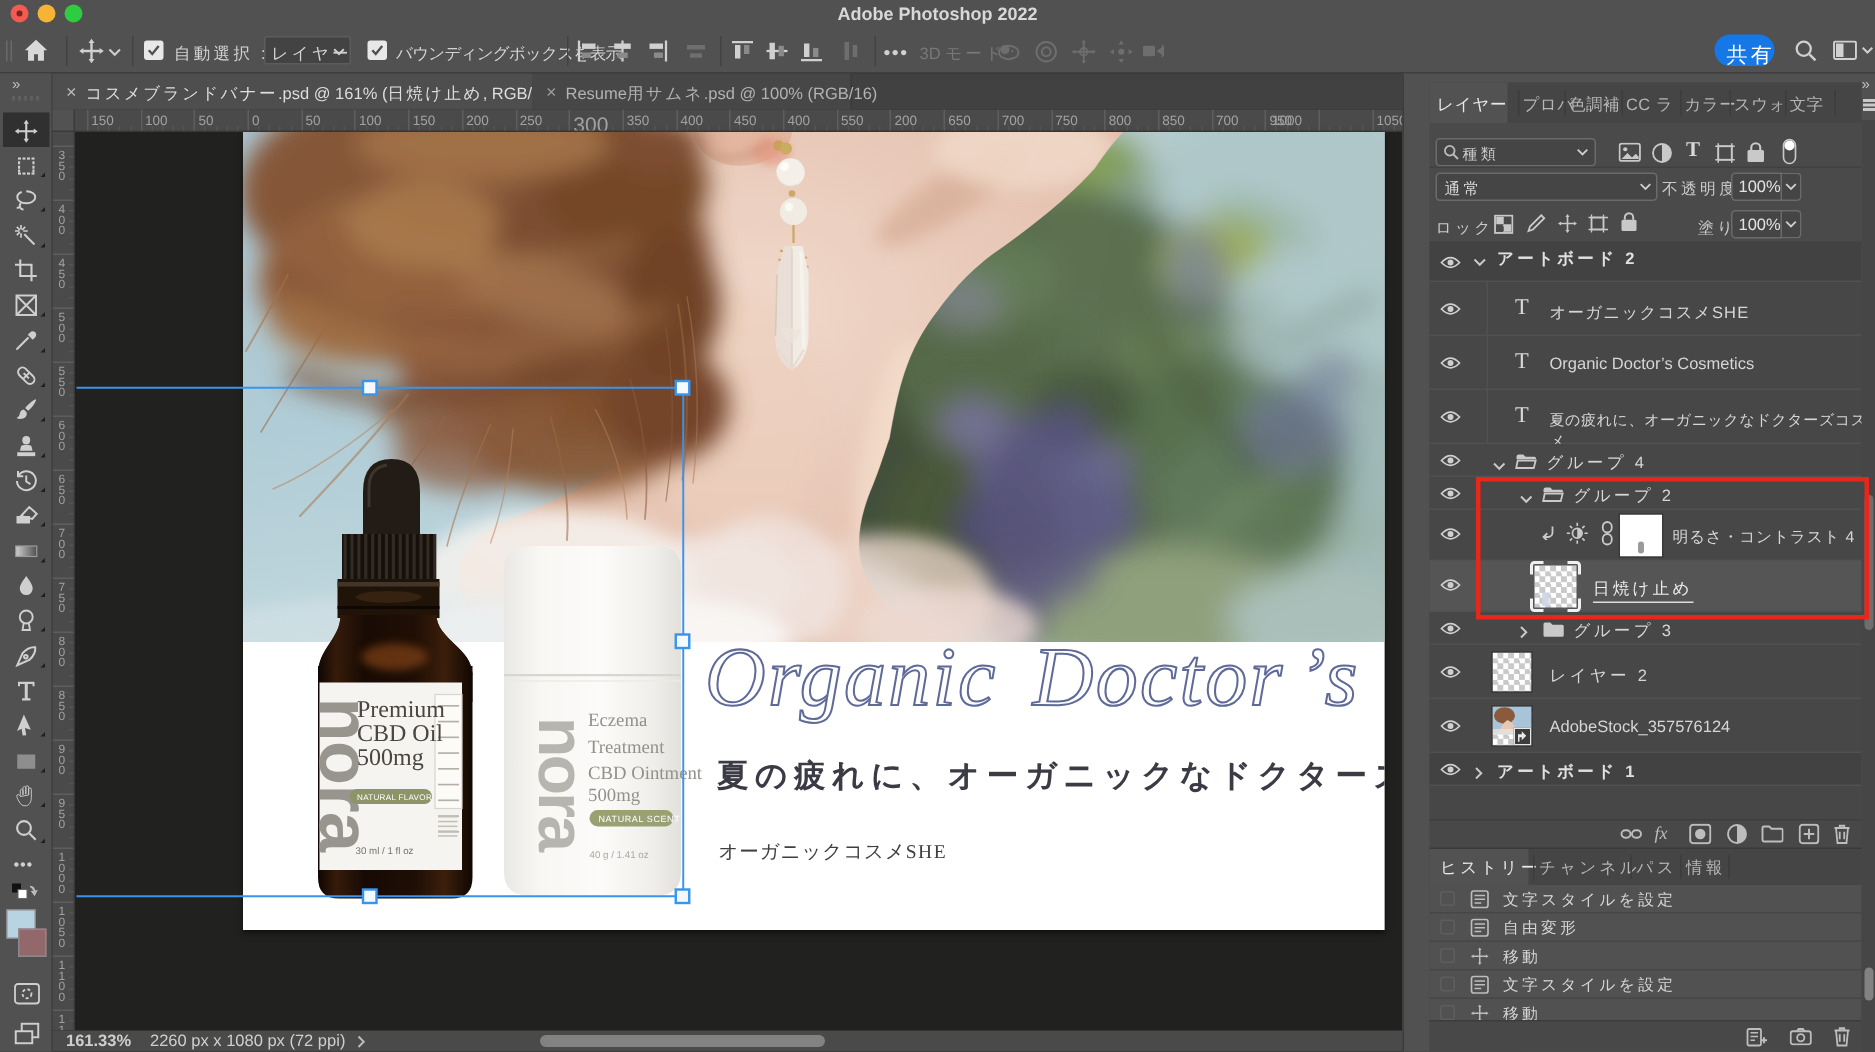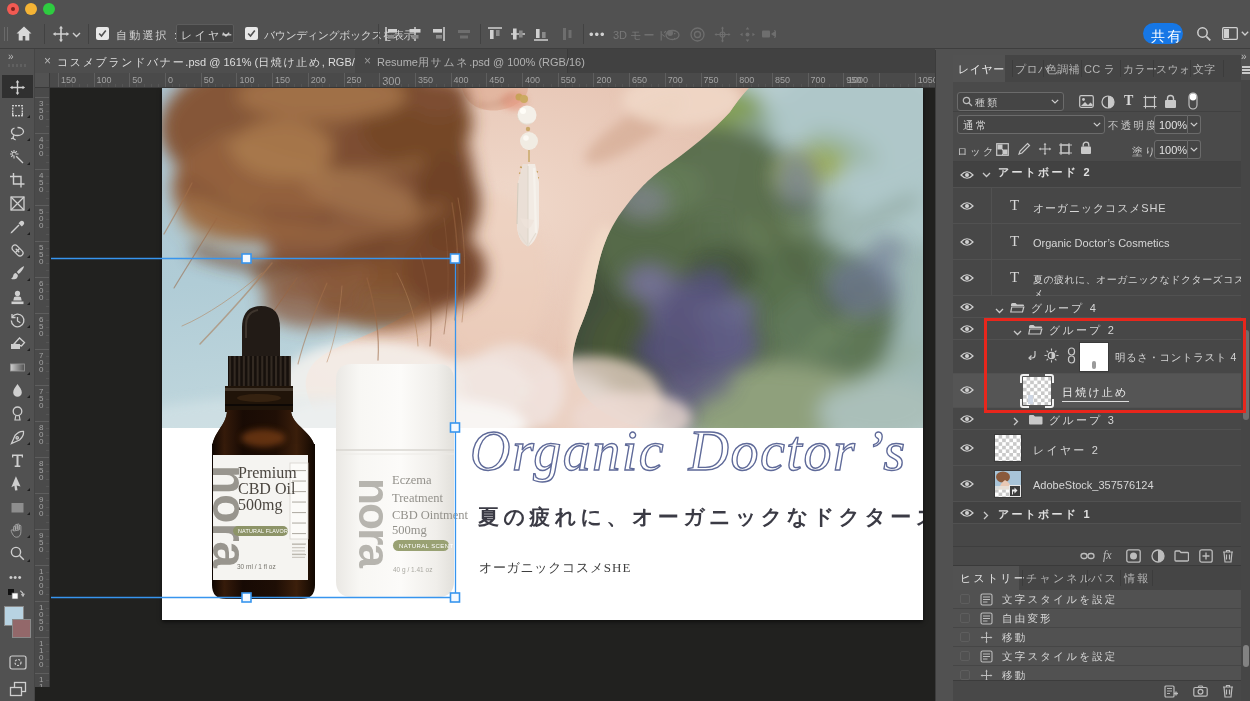--- a/index.html
+++ b/index.html
@@ -7,20 +7,21 @@
 .jp{letter-spacing:2.2px}
 .txt{color:#d3d3d3;font-size:11px;white-space:nowrap}
 </style></head>
 <body>
 
 <div class="abs" id="titlebar" style="left:0;top:0;width:1250px;height:19px;background:#515151">
   <div class="abs" style="left:7px;top:3px;width:12px;height:12px;border-radius:50%;background:#f25a52"></div>
   <div class="abs" style="left:11px;top:7px;width:4px;height:4px;border-radius:50%;background:#7d2420"></div>
   <div class="abs" style="left:25px;top:3px;width:12px;height:12px;border-radius:50%;background:#f5b435"></div>
   <div class="abs" style="left:43px;top:3px;width:12px;height:12px;border-radius:50%;background:#2ecc40"></div>
+  <div class="abs" style="left:0;top:2px;width:1250px;text-align:center;color:#d8d8d8;font-size:12px;font-weight:bold">Adobe Photoshop 2022</div>
 </div>
 
 <div class="abs" id="optbar" style="left:0;top:19px;width:1250px;height:30px;background:#515151;border-bottom:1px solid #3e3e3e">
   <div class="abs" style="left:4px;top:8px;width:1px;height:14px;background:#6a6a6a"></div>
   <div class="abs" style="left:7px;top:8px;width:1px;height:14px;background:#6a6a6a"></div>
 
   <svg class="abs" style="left:15px;top:6px" width="18" height="18" viewBox="0 0 18 18">
       <path d="M9 1.5L1.5 8.5h2.2v7h4v-4.4h2.6v4.4h4v-7h2.2z" fill="#d8d8d8"></path>
     </svg>
   <div class="abs" style="left:44px;top:5px;width:1px;height:20px;background:#424242"></div>
@@ -372,21 +373,21 @@
 <div class="abs" style="left:287.1px;top:11px;width:1px;height:4px;background:#555"></div>
 <div class="abs" style="left:294.2px;top:11px;width:1px;height:4px;background:#555"></div>
 <div class="abs" style="left:301.4px;top:11px;width:1px;height:4px;background:#555"></div>
 <div class="abs" style="left:308.5px;top:0;width:1px;height:15px;background:#5e5e5e"></div>
 <span class="abs" style="left:311.5px;top:2px;font-size:9px;color:#a2a2a2">250</span>
 <div class="abs" style="left:315.6px;top:11px;width:1px;height:4px;background:#555"></div>
 <div class="abs" style="left:322.8px;top:11px;width:1px;height:4px;background:#555"></div>
 <div class="abs" style="left:329.9px;top:11px;width:1px;height:4px;background:#555"></div>
 <div class="abs" style="left:337.1px;top:11px;width:1px;height:4px;background:#555"></div>
 <div class="abs" style="left:344.2px;top:0;width:1px;height:15px;background:#5e5e5e"></div>
-<span class="abs" style="left:347.2px;top:2px;font-size:11px;color:#a2a2a2">300</span>
+<span class="abs" style="left:347.2px;top:2px;font-size:14px;color:#a2a2a2">300</span>
 <div class="abs" style="left:351.3px;top:11px;width:1px;height:4px;background:#555"></div>
 <div class="abs" style="left:358.5px;top:11px;width:1px;height:4px;background:#555"></div>
 <div class="abs" style="left:365.6px;top:11px;width:1px;height:4px;background:#555"></div>
 <div class="abs" style="left:372.8px;top:11px;width:1px;height:4px;background:#555"></div>
 <div class="abs" style="left:379.9px;top:0;width:1px;height:15px;background:#5e5e5e"></div>
 <span class="abs" style="left:382.9px;top:2px;font-size:9px;color:#a2a2a2">350</span>
 <div class="abs" style="left:387.0px;top:11px;width:1px;height:4px;background:#555"></div>
 <div class="abs" style="left:394.2px;top:11px;width:1px;height:4px;background:#555"></div>
 <div class="abs" style="left:401.3px;top:11px;width:1px;height:4px;background:#555"></div>
 <div class="abs" style="left:408.5px;top:11px;width:1px;height:4px;background:#555"></div>
@@ -901,20 +902,28 @@
   <text x="237" y="460" font-family="Liberation Sans" font-size="6" fill="#fff" letter-spacing="0.4">NATURAL SCENT</text>
   <text x="231" y="484" font-family="Liberation Sans" font-size="6.5" fill="#aaa9a2">40 g / 1.41 oz</text>
 </g>
 
 <text x="308" y="382" font-family="Liberation Serif" font-style="italic" font-size="56" fill="none" stroke="#5f6a99" stroke-width="1.35" letter-spacing="1.5" word-spacing="8">Organic Doctor<tspan dx="7">’</tspan><tspan dx="5">s</tspan></text>
 <text x="316" y="436" font-family="Liberation Sans" font-weight="bold" font-size="21" fill="#3b3b45" letter-spacing="4.4px">夏の疲れに、オーガニックなドクターズコスメ</text>
 <text x="317" y="484" font-family="Liberation Sans" font-size="13" fill="#3f3f3f" letter-spacing="0.6px">オーガニックコスメ<tspan font-family="Liberation Serif" letter-spacing="1">SHE</tspan></text>
 </svg>
     </div>
 
+  <div class="abs" id="statusbar" style="left:0;top:638px;width:900px;height:14px;background:#4a4a4a">
+    <span class="abs txt" style="left:9px;top:1px;font-weight:bold;color:#cfcfcf">161.33%</span>
+    <span class="abs txt" style="left:65px;top:1px;color:#cfcfcf">2260 px x 1080 px (72 ppi)</span>
+    <svg class="abs" style="left:203px;top:3px" width="6" height="9" viewBox="0 0 6 9">
+        <path d="M1 1l3.5 3.5L1 8" stroke="#bbb" stroke-width="1.3" fill="none"></path>
+      </svg>
+    <div class="abs" style="left:325px;top:3px;width:190px;height:8px;border-radius:4px;background:#828282"></div>
+  </div>
 </div>
 
 <svg class="abs" style="left:0;top:0;pointer-events:none" width="1250" height="701" viewBox="0 0 1250 701">
   <g stroke="#3795ee" stroke-width="1.3" fill="none">
     <path d="M51,258.5 H455 M51,597.5 H455 M455.5,258 V597"></path>
   </g>
   <g fill="#f4f9ff" stroke="#3795ee" stroke-width="1.6">
     <rect x="242" y="254" width="9" height="9"></rect>
     <rect x="450.5" y="254" width="9" height="9"></rect>
     <rect x="242" y="593" width="9" height="9"></rect>

